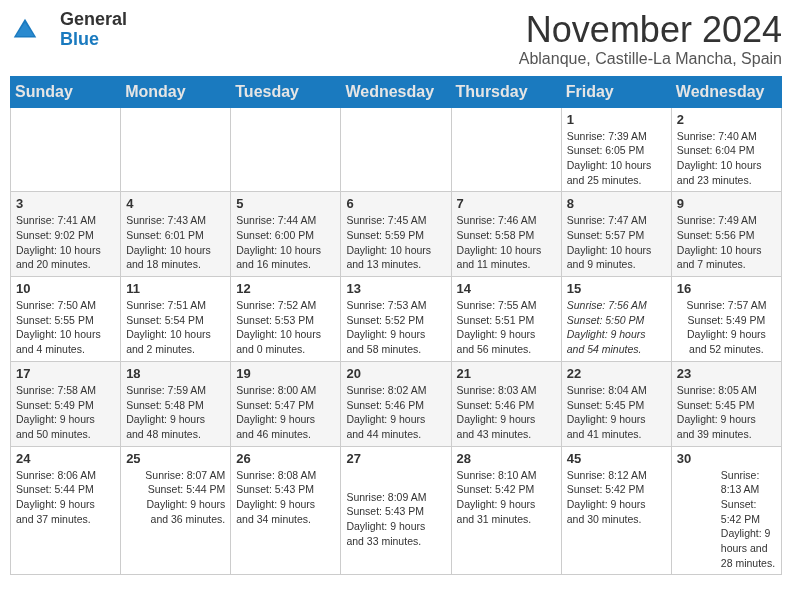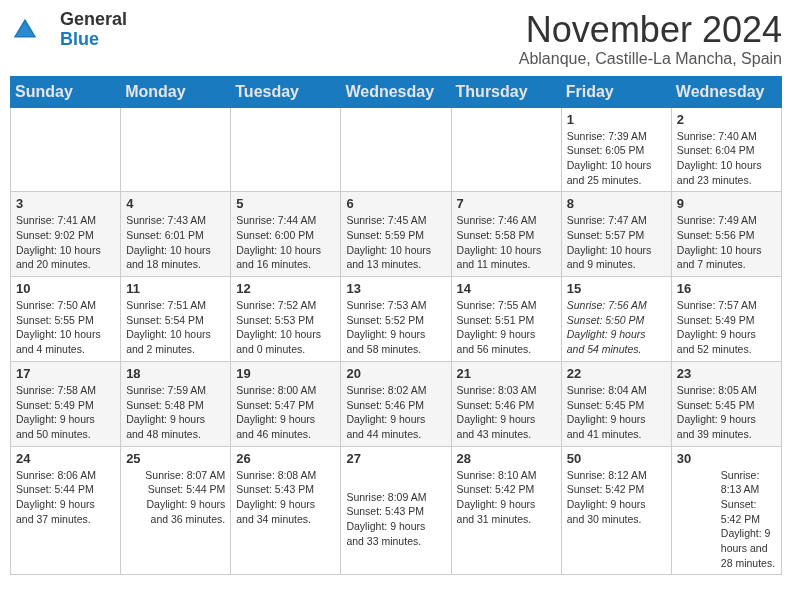--- a/index.html
+++ b/index.html
@@ -216,21 +216,21 @@
 Daylight: 9 hours and 56 minutes.</div>
         </td>
         <td>
           <span class="day-number">15</span>
           <div class="day-info" style="white-space: pre-line; font-style: italic;">Sunrise: 7:56 AM
 Sunset: 5:50 PM
 Daylight: 9 hours and 54 minutes.</div>
         </td>
         <td>
           <span class="day-number">16</span>
-          <div class="day-info" style="white-space: pre-line;">Sunrise: 7:57 AM
+          <div class="day-info" style="white-space: pre-line; text-align: center;">Sunrise: 7:57 AM
 Sunset: 5:49 PM
 Daylight: 9 hours and 52 minutes.</div>
         </td>
       </tr>
       <tr>
         <td>
           <span class="day-number">17</span>
           <div class="day-info" style="white-space: pre-line;">Sunrise: 7:58 AM
 Sunset: 5:49 PM
 Daylight: 9 hours and 50 minutes.</div>
@@ -297,21 +297,21 @@
 Sunset: 5:43 PM
 Daylight: 9 hours and 33 minutes.</div>
         </td>
         <td>
           <span class="day-number">28</span>
           <div class="day-info" style="white-space: pre-line;">Sunrise: 8:10 AM
 Sunset: 5:42 PM
 Daylight: 9 hours and 31 minutes.</div>
         </td>
         <td>
-          <span class="day-number">50</span>
+          <span class="day-number">45</span>
           <div class="day-info" style="white-space: pre-line;">Sunrise: 8:12 AM
 Sunset: 5:42 PM
 Daylight: 9 hours and 30 minutes.</div>
         </td>
         <td>
           <span class="day-number">30</span>
           <div class="day-info" style="white-space: pre-line; margin-left: 44px;">Sunrise: 8:13 AM
 Sunset: 5:42 PM
 Daylight: 9 hours and 28 minutes.</div>
         </td>

